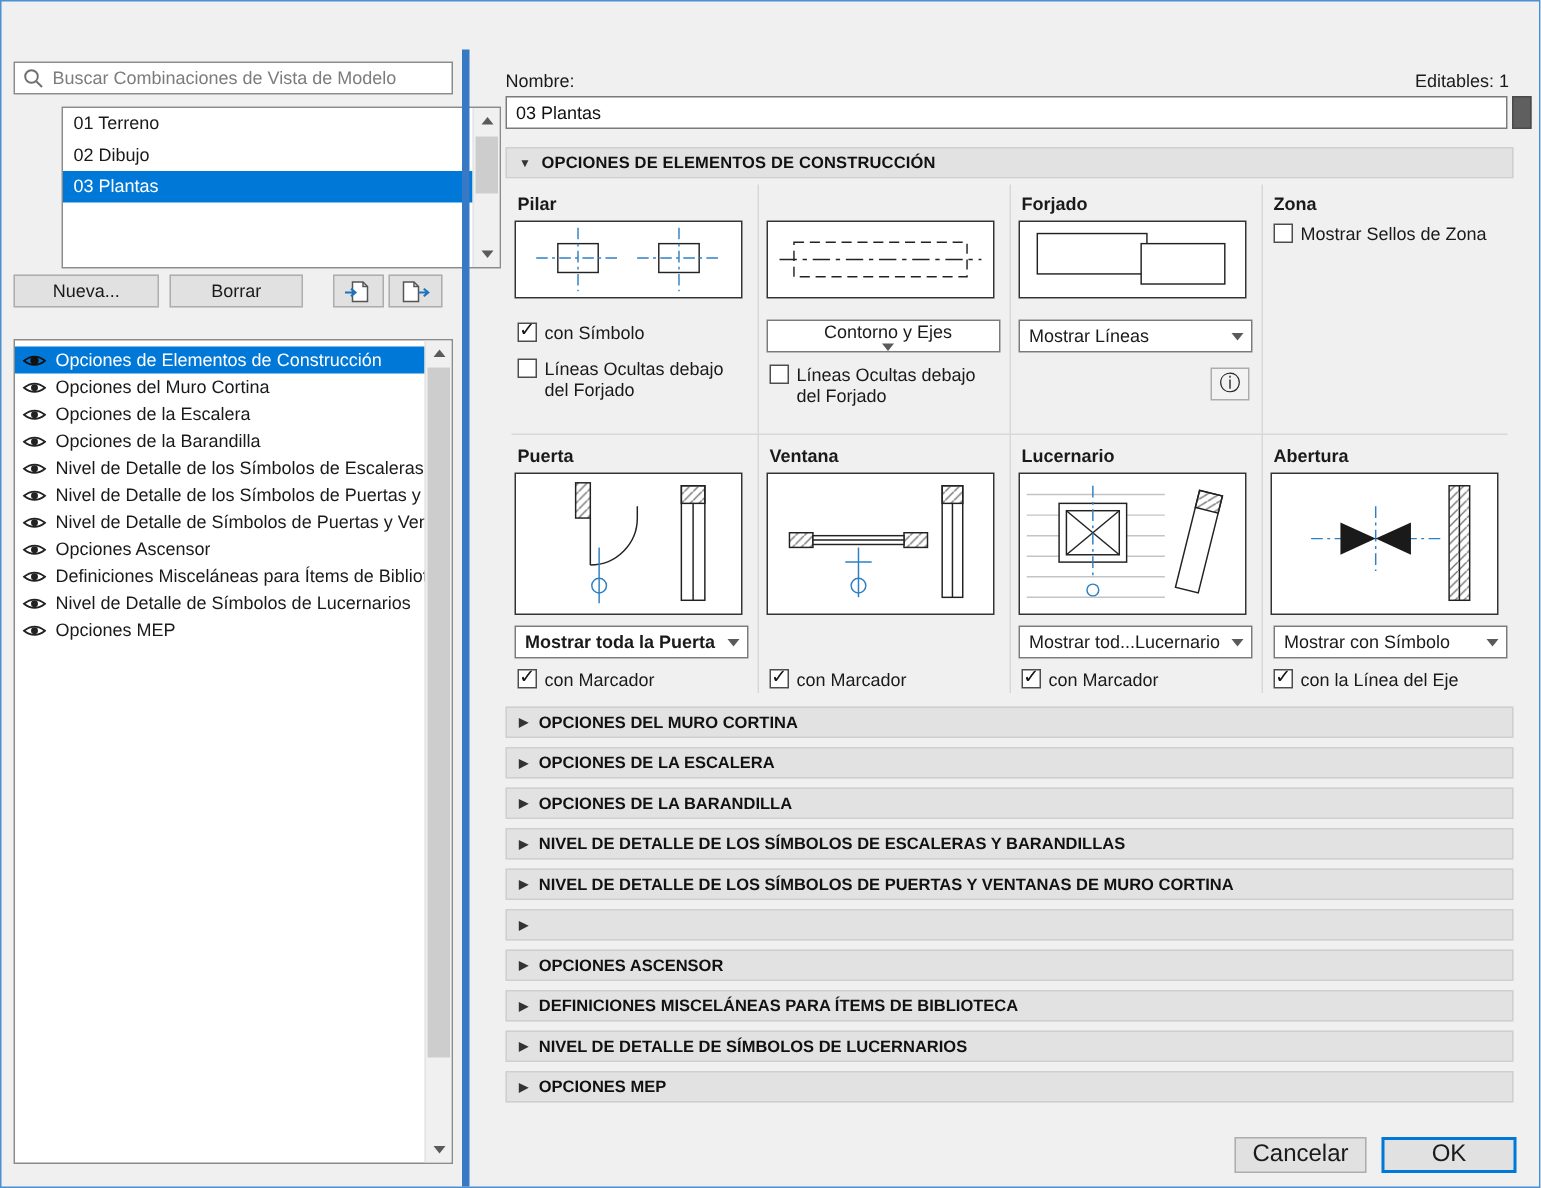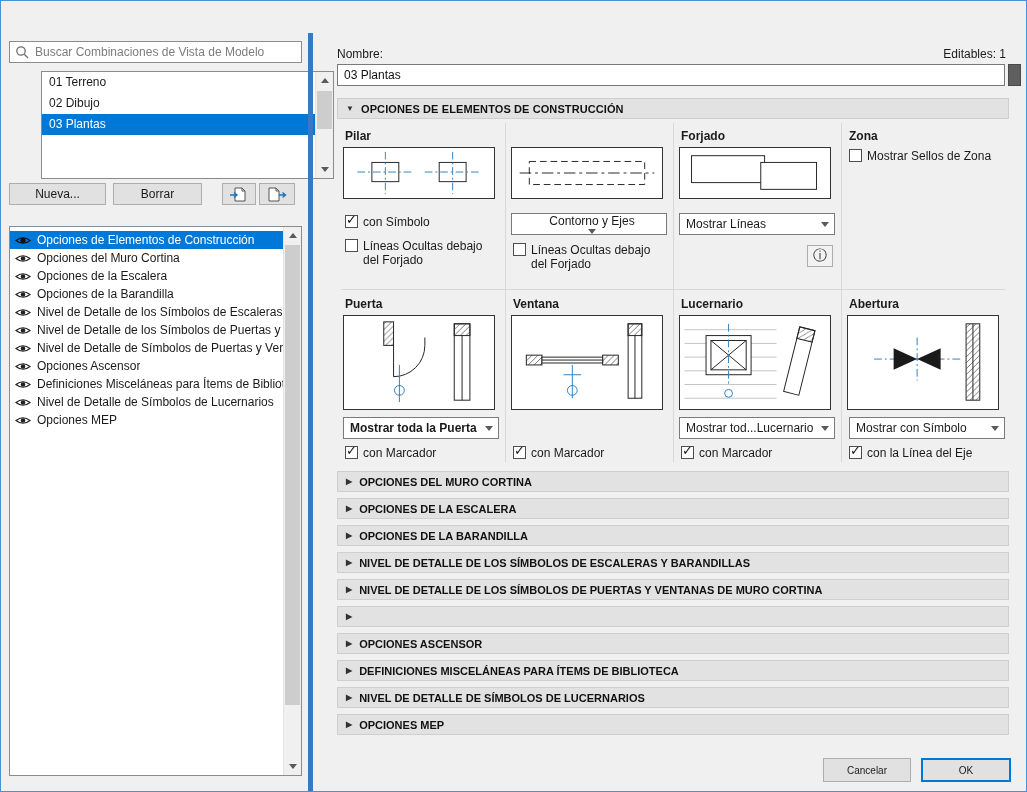--- a/index.html
+++ b/index.html
@@ -55,21 +55,21 @@
   .preview svg{display:block;}
   .dd{position:absolute;width:156px;height:22px;box-sizing:border-box;background:#fff;border:1px solid #7a7a7a;display:flex;align-items:center;padding-left:6px;}
   .dd .ddt{flex:1;overflow:hidden;white-space:nowrap;font-size:12px;}
   .dd .dda{width:18px;flex:none;display:flex;justify-content:center;align-items:center;}
   .cb{position:absolute;display:flex;align-items:flex-start;gap:5px;width:152px;line-height:14px;}
   .cbox{width:13px;height:13px;box-sizing:border-box;border:1px solid #4d4d4d;background:#fff;flex:none;position:relative;margin-top:0px;}
   .cbox.checked::after{content:"✓";position:absolute;left:0px;top:-3px;font-size:13px;color:#111;}
   .infobtn{position:absolute;width:26px;height:22px;box-sizing:border-box;background:#f2f2f2;border:1px solid #adadad;display:flex;align-items:center;justify-content:center;font-size:14px;color:#222;}
   .chead{position:absolute;left:336px;width:672px;height:21px;box-sizing:border-box;background:#e2e2e2;border:1px solid #cfcfcf;display:flex;align-items:center;gap:7px;padding-left:8px;font-weight:bold;font-size:11px;color:#111;}
   .chead .chev{font-size:8px;color:#333;}
-  .footbtn{position:absolute;top:757px;height:24px;box-sizing:border-box;background:#e1e1e1;border:1px solid #adadad;display:flex;align-items:center;justify-content:center;font-size:10px;}
+  .footbtn{position:absolute;top:757px;height:24px;box-sizing:border-box;background:#e1e1e1;border:1px solid #adadad;display:flex;align-items:center;justify-content:center;font-size:16px;}
   .footbtn.ok{border:2px solid #0078d7;}
 </style>
 </head>
 <body>
 
 <svg width="0" height="0" style="position:absolute">
   <defs>
     <pattern id="hatch" width="6" height="6" patternUnits="userSpaceOnUse">
       <path d="M0 6 L6 0" stroke="#777" stroke-width="1"></path>
     </pattern>

